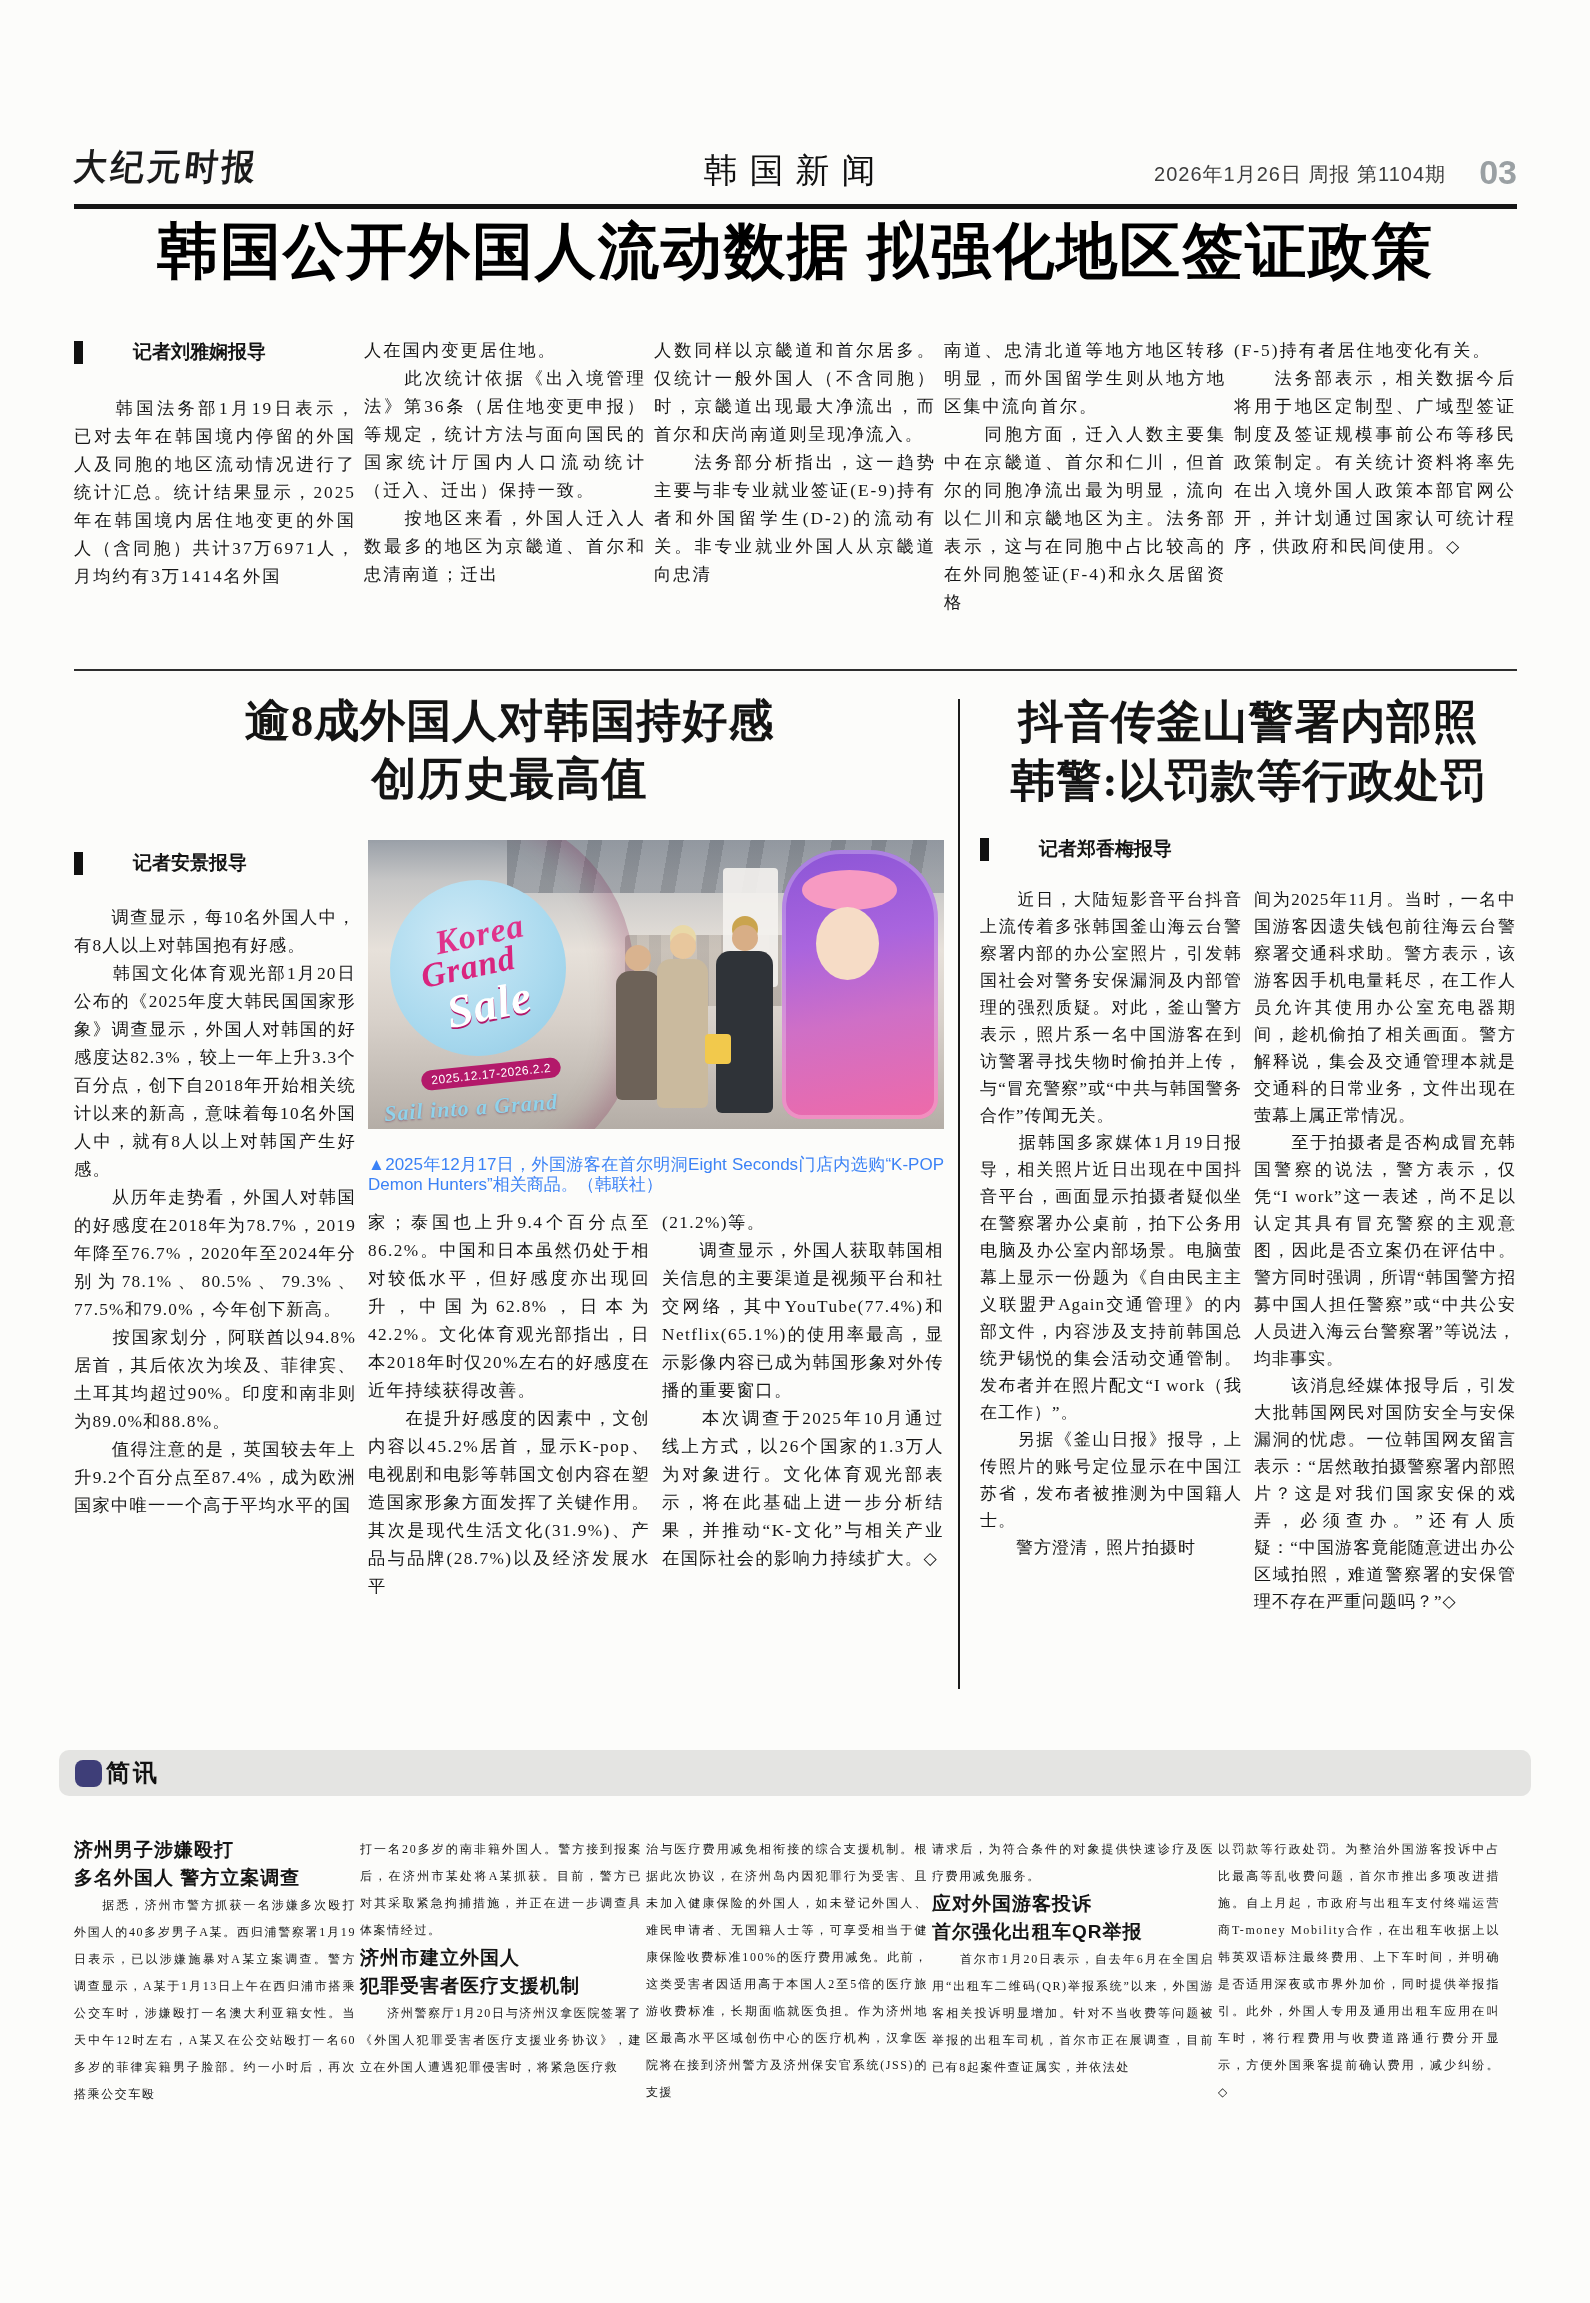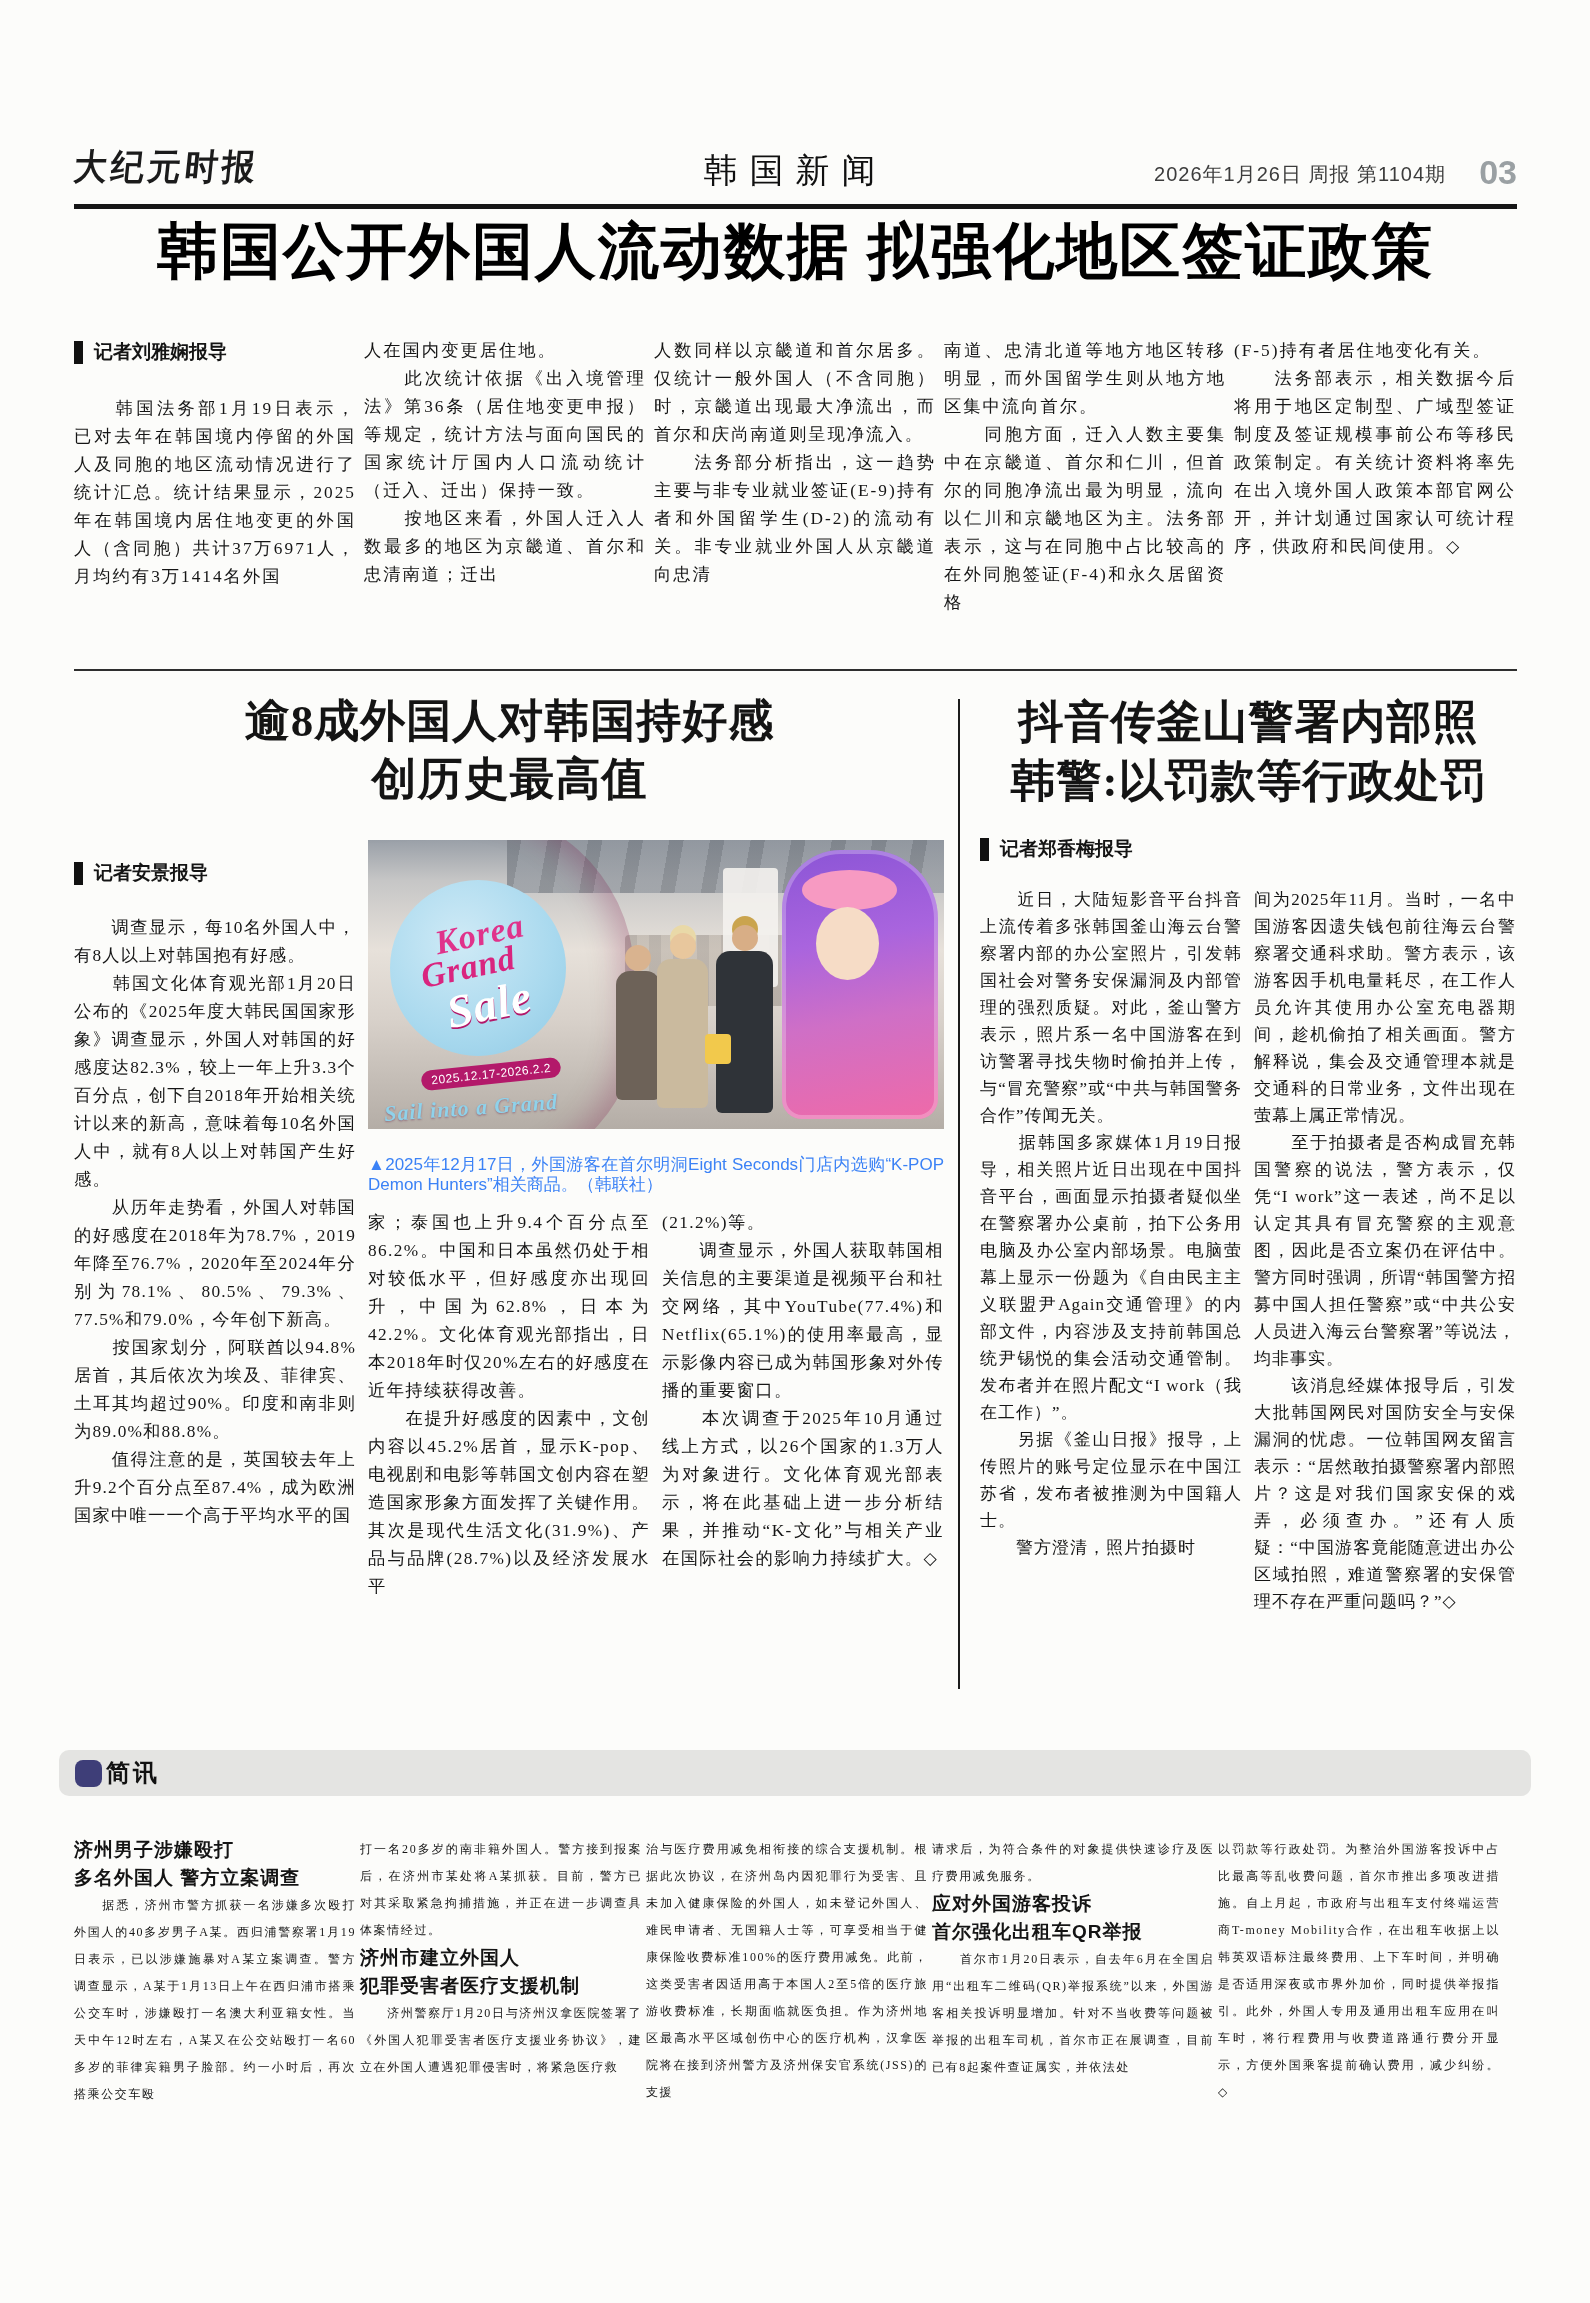--- a/index.html
+++ b/index.html
@@ -29,37 +29,37 @@
   .main-headline{
     position:absolute; left:74px; right:74px; top:220px; text-align:center;
     font-size:61px; font-weight:900; letter-spacing:2px; color:#000; line-height:1.05;
   }
 
   
   .coltext{
     font-size:17.3px; line-height:28px; letter-spacing:2px;
     text-align:justify; white-space:pre-wrap; color:#151515;
   }
-  .byline{ display:flex; align-items:center; font-size:19px; font-weight:700; }
+  .byline{ display:flex; align-items:center; font-size:19px; font-weight:700;gap:39px; }
   .byline .bar{ width:9px; height:23px; background:#111; margin-right:11px; flex:none; }
 
   
   .top-article{ position:absolute; left:74px; top:337px; width:1442px; height:319px; display:flex; gap:8px; overflow:hidden; }
   .top-article .col{ width:282px; flex:none; }
   .top-article .byline{ margin:2px 0 30px; }
 
   .rule-thin{ position:absolute; left:74px; right:74px; top:669px; height:2px; background:#2e2e2e; }
 
   
   .middle{ position:absolute; left:74px; top:693px; width:1442px; height:1038px; }
   .m-left{ position:absolute; left:0; top:0; width:871px; height:1038px; overflow:hidden; }
   .a2-title{ text-align:center; font-size:45px; font-weight:900; line-height:1.28; letter-spacing:1px; }
   .a2-body{ display:flex; gap:12px; margin-top:32px; }
   .a2-col1{ width:282px; flex:none; }
-  .a2-col1 .byline{ margin:20px 0 28px; }
+  .a2-col1 .byline{ margin:10px 0 28px; }
   .a2-col1 .coltext{ letter-spacing:1.2px; }
   .a2-right{ width:576px; flex:none; }
   .a2-cols{ display:flex; gap:12px; margin-top:14px; }
   .a2-cols .coltext{ width:282px; flex:none; letter-spacing:1.4px; }
   .caption{
     margin-top:26px; font-size:17px; line-height:20px; color:#3b82f6;
     font-family:"Liberation Sans","DejaVu Sans",sans-serif; font-weight:500; text-align:justify;
   }
   .m-divider{ position:absolute; left:884px; top:6px; width:2px; height:990px; background:#1c1c1c; }
   .m-right{ position:absolute; left:906px; top:0; width:537px; height:1038px; overflow:hidden; }

